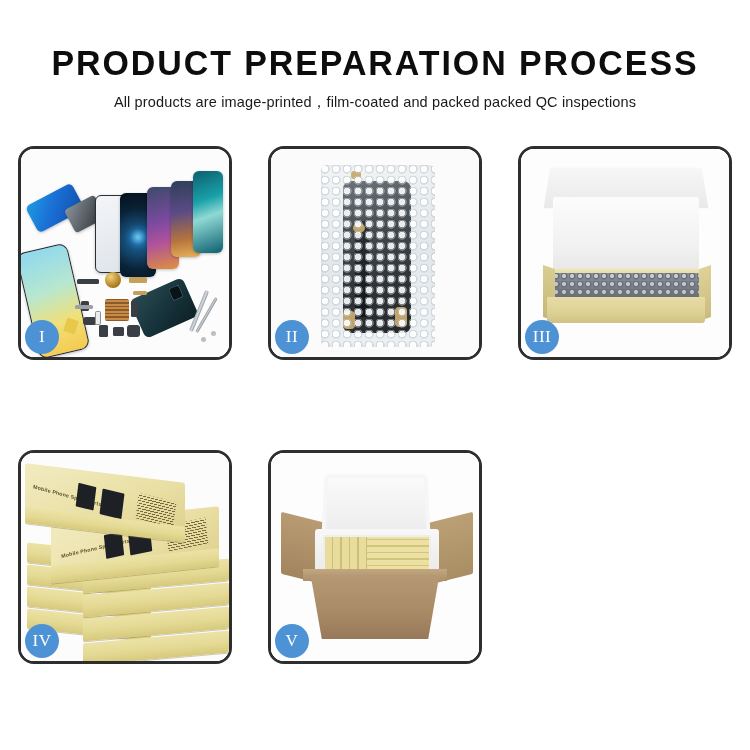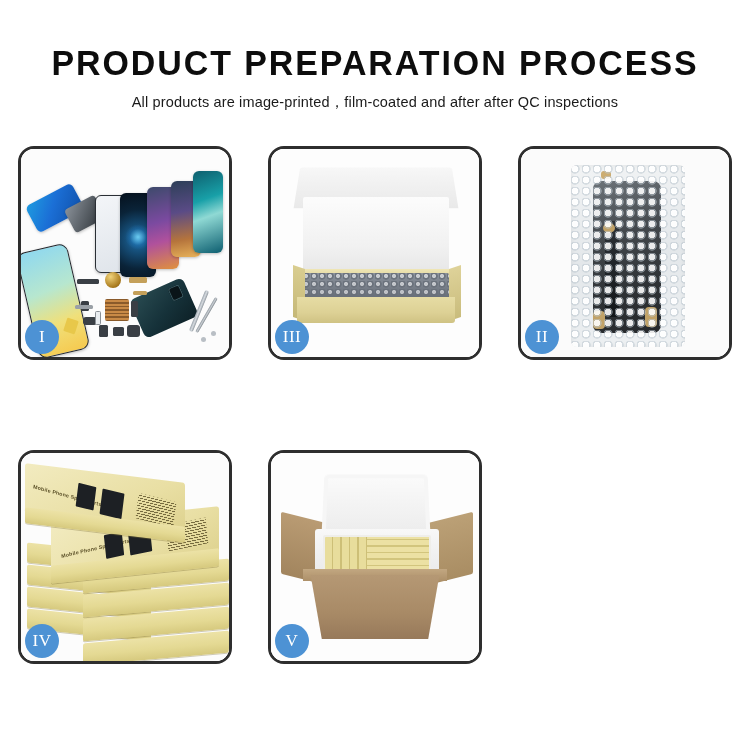--- a/index.html
+++ b/index.html
@@ -326,21 +326,21 @@
   }
   .tape { position:absolute; background: rgba(140,114,80,.75); border-radius:1px; }
 </style>
 </head>
 <body>
 
 <div class="page">
 
   <div class="header">
     <div class="title">PRODUCT PREPARATION PROCESS</div>
-    <div class="subtitle">All products are image-printed，film-coated and after after QC inspections</div>
+    <div class="subtitle">All products are image-printed，film-coated and packed packed QC inspections</div>
   </div>
 
   <div class="grid">
 
     <div class="panel">
       <div class="panel-inner">
         <div class="p1-bg"></div>
         <div class="ph ph-back"></div>
         <div class="ph ph-back2"></div>
         <div class="ph ph-glass"></div>
@@ -367,46 +367,46 @@
         <div class="tweezer"></div>
         <div class="tweezer2"></div>
         <div class="part" style="left:180px;top:188px;width:5px;height:5px;border-radius:50%;background:#b9bfc5;"></div>
         <div class="part" style="left:190px;top:182px;width:5px;height:5px;border-radius:50%;background:#b9bfc5;"></div>
       </div>
       <div class="badge">I</div>
     </div>
 
     <div class="panel">
       <div class="panel-inner">
-        <div class="b3-bg"></div>
-        <div class="b3-lidback"></div>
-        <div class="b3-foam"></div>
-        <div class="b3-ledge"></div>
-        <div class="b3-bubble"></div>
-        <div class="b3-leftwall"></div>
-        <div class="b3-rightwall"></div>
-        <div class="b3-frontwall"></div>
-      </div>
-      <div class="badge">III</div>
-    </div>
-
-    <div class="panel">
-      <div class="panel-inner">
         <div class="bw-bg"></div>
         <div class="bw-bag">
           <div class="bw-part"></div>
           <div class="bw-cable"></div>
           <div class="bw-tan" style="left:30px;top:6px;width:10px;height:8px;"></div>
           <div class="bw-tan" style="left:32px;top:58px;width:12px;height:10px;border-radius:50%;"></div>
           <div class="bw-tan" style="left:22px;top:146px;width:12px;height:18px;border-radius:4px;"></div>
           <div class="bw-tan" style="left:74px;top:142px;width:12px;height:20px;border-radius:4px;"></div>
           <div class="bw-bubbles"></div>
         </div>
       </div>
       <div class="badge">II</div>
+    </div>
+
+    <div class="panel">
+      <div class="panel-inner">
+        <div class="b3-bg"></div>
+        <div class="b3-lidback"></div>
+        <div class="b3-foam"></div>
+        <div class="b3-ledge"></div>
+        <div class="b3-bubble"></div>
+        <div class="b3-leftwall"></div>
+        <div class="b3-rightwall"></div>
+        <div class="b3-frontwall"></div>
+      </div>
+      <div class="badge">III</div>
     </div>
 
     <div class="panel">
       <div class="panel-inner">
         <div class="b4-bg"></div>
 
         <div class="stackbox" style="left:6px;top:96px;width:124px;height:20px;transform:skewY(6deg);"></div>
         <div class="stackbox" style="left:6px;top:118px;width:124px;height:20px;transform:skewY(6deg);"></div>
         <div class="stackbox" style="left:6px;top:140px;width:124px;height:20px;transform:skewY(6deg);"></div>
         <div class="stackbox" style="left:6px;top:162px;width:124px;height:20px;transform:skewY(6deg);"></div>

